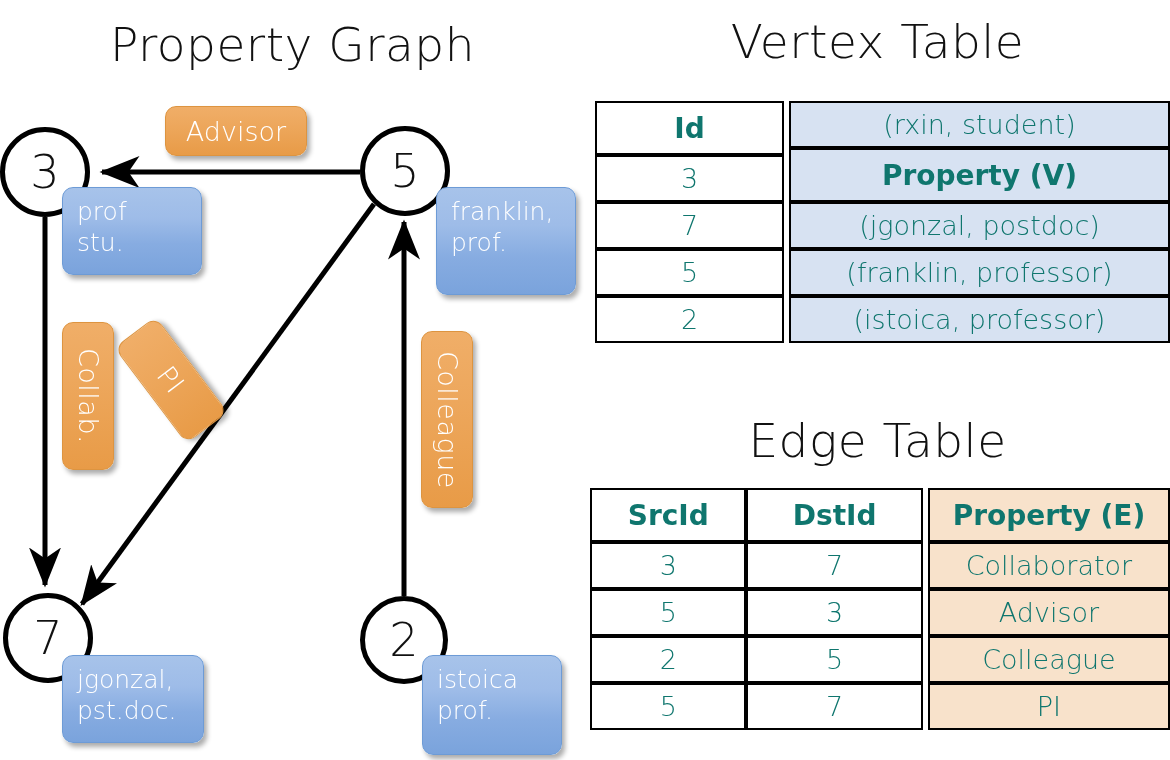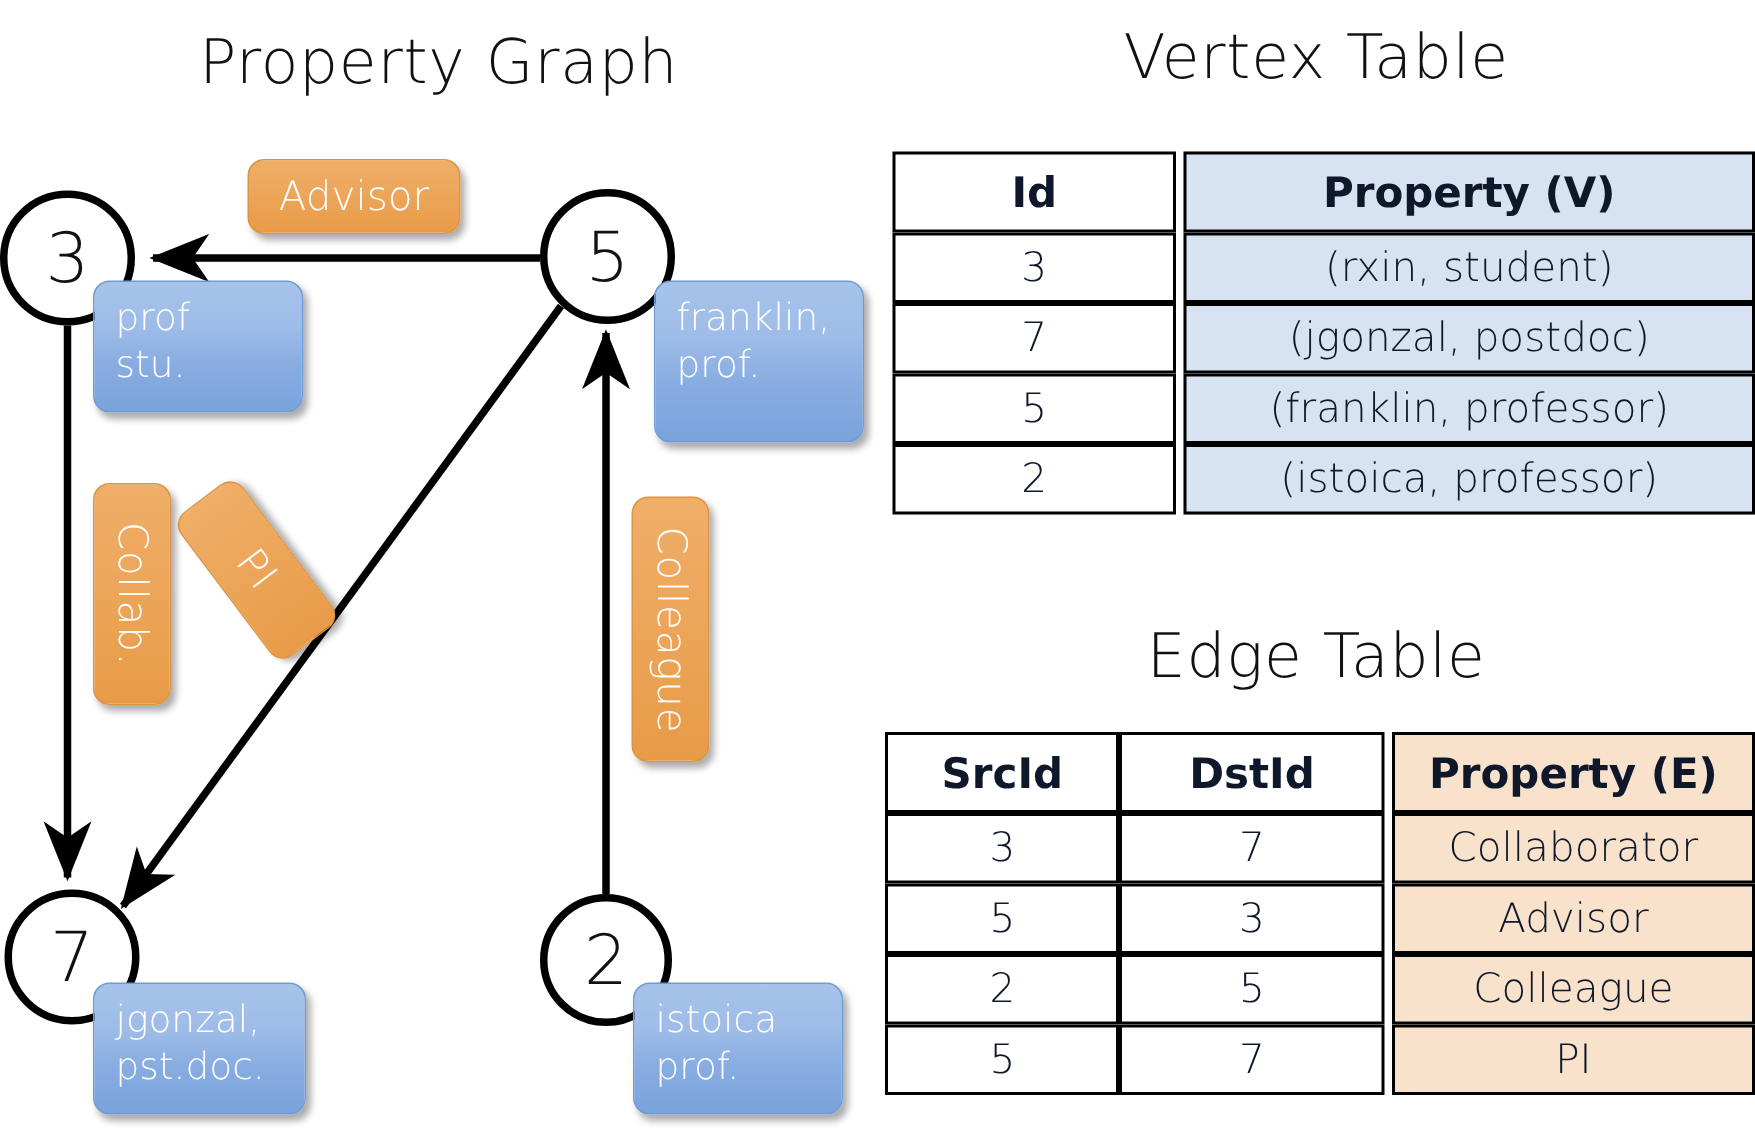--- a/index.html
+++ b/index.html
@@ -8,21 +8,21 @@
     font-family:"Liberation Sans", sans-serif;
     color:#000;overflow:hidden;position:relative;
   }
   .panel{position:absolute;}
 
   
   .title{
     position:absolute;
     font-family:"DejaVu Sans", sans-serif;
     font-weight:300;
-    font-size:41px;
+    font-size:47px;
     letter-spacing:.5px;
     color:#111;
     white-space:nowrap;
     text-align:center;
   }
   #graph-title{left:0;top:17px;width:585px;}
   #vertex-title{left:585px;top:14px;width:585px;}
   #edge-title{left:585px;top:400px;width:585px;}
 
   
@@ -86,21 +86,21 @@
   .col-blue{background:#d7e2f2 !important;}
   .col-orange{background:#f8e2cb !important;}
 
   .tbl-wrap{position:absolute;display:flex;align-items:flex-start;}
   .seg{border-collapse:separate;border-spacing:0;}
   .seg td,.seg th{
     border:2px solid #000;
     font-family:"DejaVu Sans", sans-serif;
     font-weight:300;
     font-size:27px;
-    color:#0f172a;
+    color:#0f766e;
     text-align:center;
     padding:0;
     background:#fff;
     height:47px;
     box-sizing:border-box;
   }
   .seg th{font-weight:bold;font-size:28px;height:54px;}
   .gap{width:5px;}
 </style>
 </head>
@@ -146,21 +146,21 @@
   <div class="node" style="left:360px;top:596px;width:88px;height:88px;">
     <span>2</span>
   </div>
 
   <div class="prop-box" style="left:62px;top:187px;width:140px;height:88px;">prof
 stu.</div>
   <div class="prop-box" style="left:436px;top:187px;width:140px;height:108px;">franklin,
 prof.</div>
   <div class="prop-box" style="left:62px;top:655px;width:142px;height:88px;">jgonzal,
 pst.doc.</div>
-  <div class="prop-box" style="left:422px;top:655px;width:140px;height:88px;">istoica
+  <div class="prop-box" style="left:422px;top:655px;width:140px;height:100px;">istoica
 prof.</div>
 
   <div class="label-box" style="left:165px;top:106px;width:142px;height:50px;">
     <span>Advisor</span>
   </div>
 
   <div class="label-box" style="left:62px;top:322px;width:52px;height:148px;">
     <span class="vtext">Collab.</span>
   </div>
 
@@ -195,24 +195,24 @@
         <td>2</td>
       </tr>
     </tbody>
       </table>
 
     <div class="gap"></div>
 
     <table class="seg">
       <tbody>
           <tr>
+        <td class="col-blue">(rxin, student)</td>
+      </tr>
+      <tr>
         <th class="col-blue" style="width:383px;">Property (V)</th>
-      </tr>
-      <tr>
-        <td class="col-blue">(rxin, student)</td>
       </tr>
       <tr>
         <td class="col-blue">(jgonzal, postdoc)</td>
       </tr>
       <tr>
         <td class="col-blue">(franklin, professor)</td>
       </tr>
       <tr>
         <td class="col-blue">(istoica, professor)</td>
       </tr>

